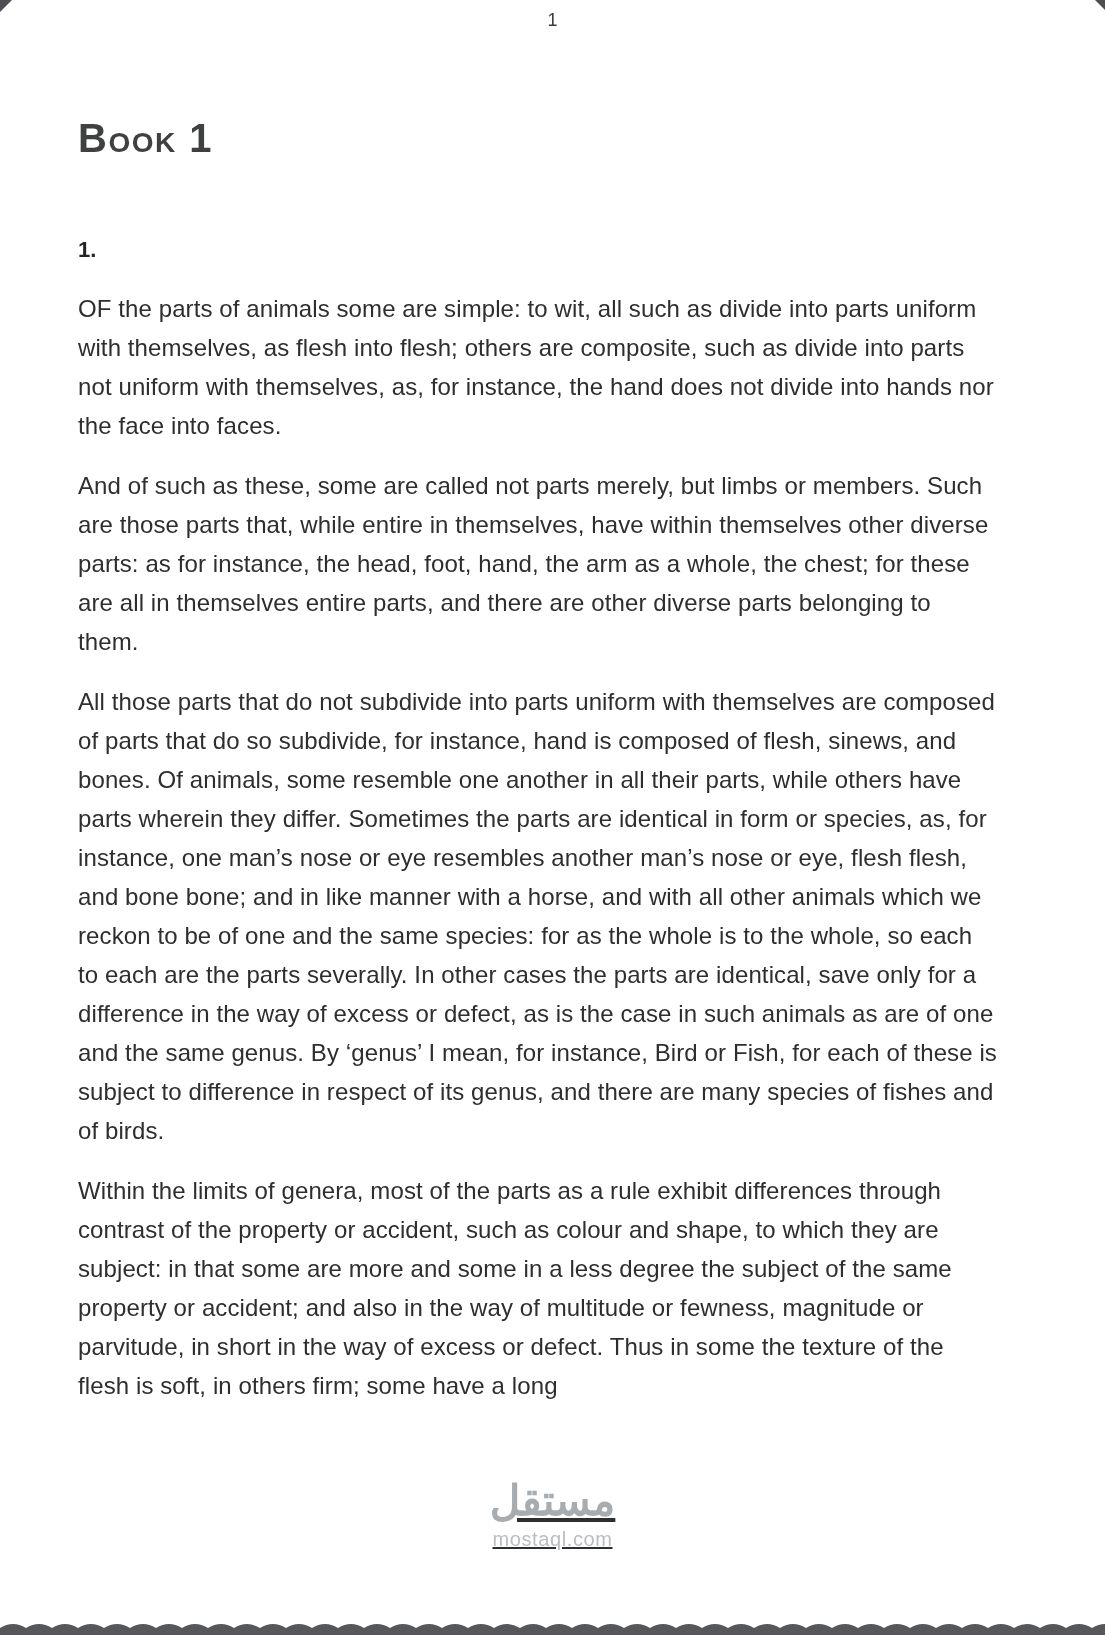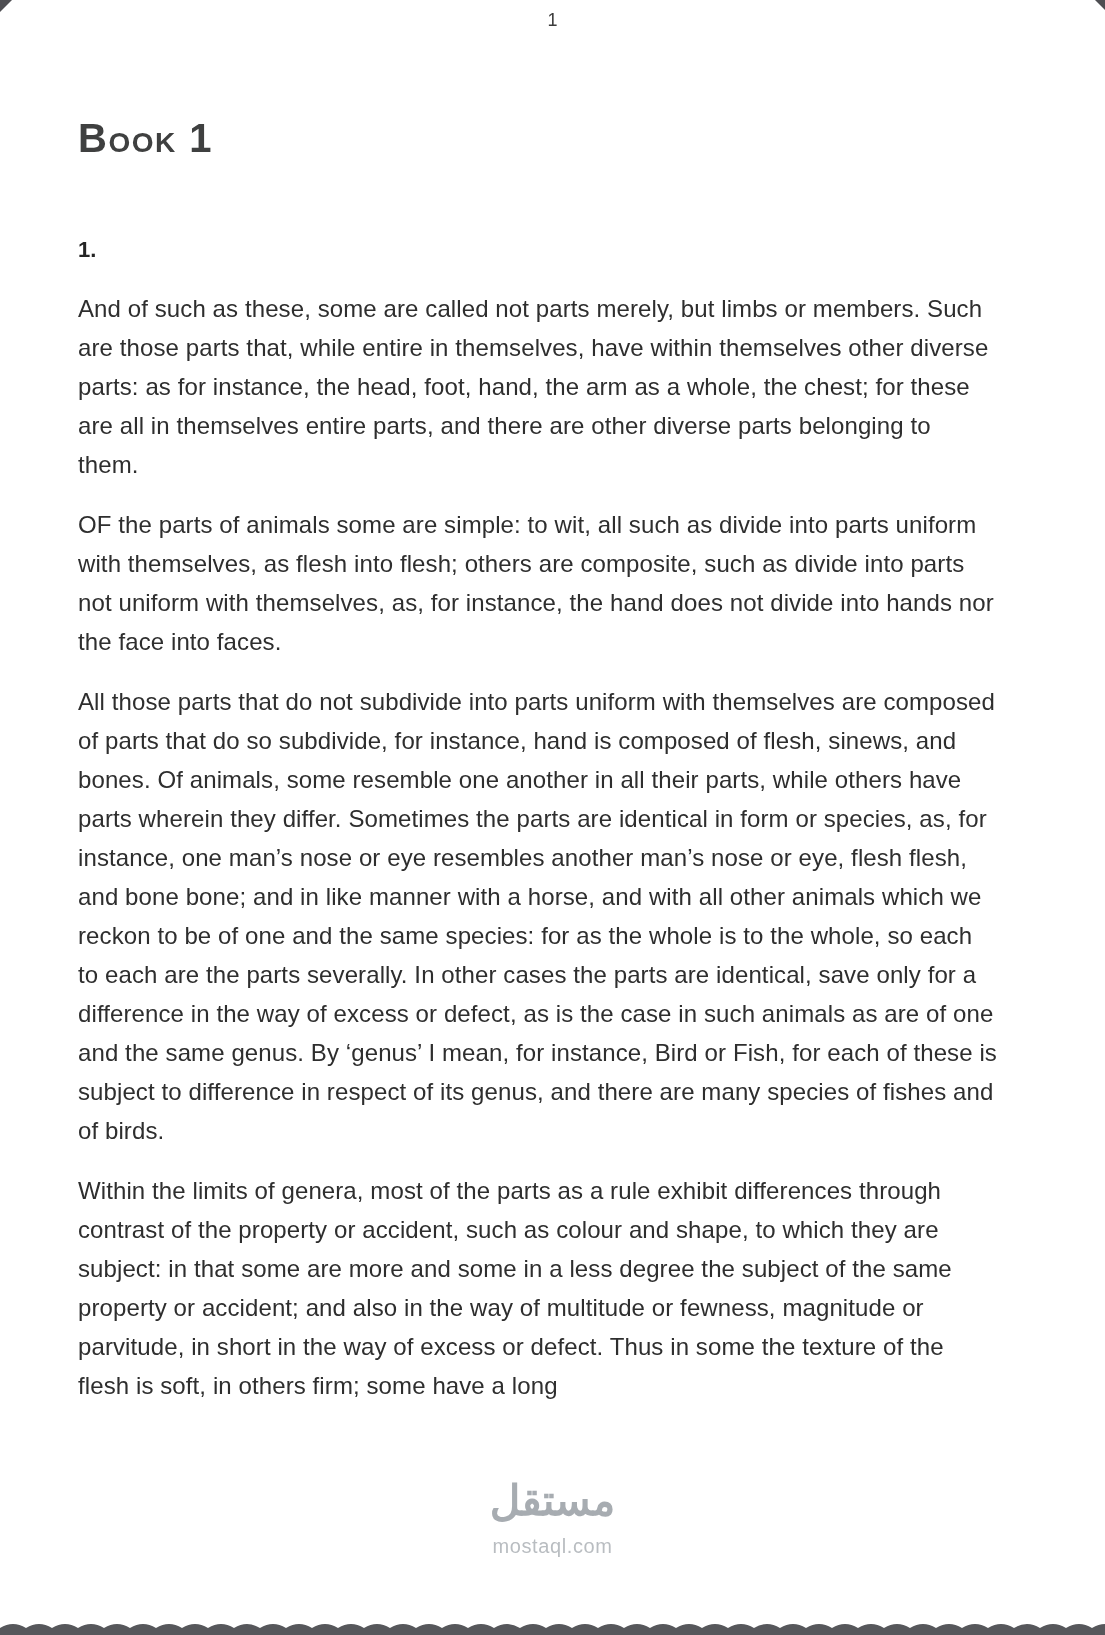--- a/index.html
+++ b/index.html
@@ -64,29 +64,30 @@
     color: #2e2e2e;
     text-align: left;
   }
   .watermark {
     position: absolute;
     left: 0;
     right: 0;
     top: 1478px;
     text-align: center;
     user-select: none;
+    text-decoration: underline;
   }
   .watermark-logo {
     font-size: 42px;
     font-weight: 700;
     color: #a7acb1;
     line-height: 1.1;
   }
   .watermark-site {
-    margin-top: 11px;
+    margin-top: 4px;
     font-size: 20px;
     letter-spacing: 0.6px;
     color: #b9bdc1;
   }
   .scan-edge {
     position: absolute;
     left: 0;
     bottom: 0;
     width: 1105px;
     height: 18px;
@@ -101,22 +102,22 @@
   <div class="corner corner-tl"></div>
   <div class="corner corner-tr"></div>
 
   <div class="page-number">1</div>
 
   <h1 class="book-title">Book 1</h1>
 
   <div class="section-number">1.</div>
 
   <div class="content">
+    <p>OF the parts of animals some are simple: to wit, all such as divide into parts uniform with themselves, as flesh into flesh; others are composite, such as divide into parts not uniform with themselves, as, for instance, the hand does not divide into hands nor the face into faces.</p>
     <p>And of such as these, some are called not parts merely, but limbs or members. Such are those parts that, while entire in themselves, have within themselves other diverse parts: as for instance, the head, foot, hand, the arm as a whole, the chest; for these are all in themselves entire parts, and there are other diverse parts belonging to them.</p>
-    <p>OF the parts of animals some are simple: to wit, all such as divide into parts uniform with themselves, as flesh into flesh; others are composite, such as divide into parts not uniform with themselves, as, for instance, the hand does not divide into hands nor the face into faces.</p>
     <p>All those parts that do not subdivide into parts uniform with themselves are composed of parts that do so subdivide, for instance, hand is composed of flesh, sinews, and bones. Of animals, some resemble one another in all their parts, while others have parts wherein they differ. Sometimes the parts are identical in form or species, as, for instance, one man’s nose or eye resembles another man’s nose or eye, flesh flesh, and bone bone; and in like manner with a horse, and with all other animals which we reckon to be of one and the same species: for as the whole is to the whole, so each to each are the parts severally. In other cases the parts are identical, save only for a difference in the way of excess or defect, as is the case in such animals as are of one and the same genus. By ‘genus’ I mean, for instance, Bird or Fish, for each of these is subject to difference in respect of its genus, and there are many species of fishes and of birds.</p>
     <p>Within the limits of genera, most of the parts as a rule exhibit differences through contrast of the property or accident, such as colour and shape, to which they are subject: in that some are more and some in a less degree the subject of the same property or accident; and also in the way of multitude or fewness, magnitude or parvitude, in short in the way of excess or defect. Thus in some the texture of the flesh is soft, in others firm; some have a long</p>
   </div>
 
   <div class="watermark">
     <div class="watermark-logo">مستقل</div>
     <div class="watermark-site">mostaql.com</div>
   </div>
 
   <svg class="scan-edge" viewBox="0 0 1105 18" preserveAspectRatio="none" aria-hidden="true">

